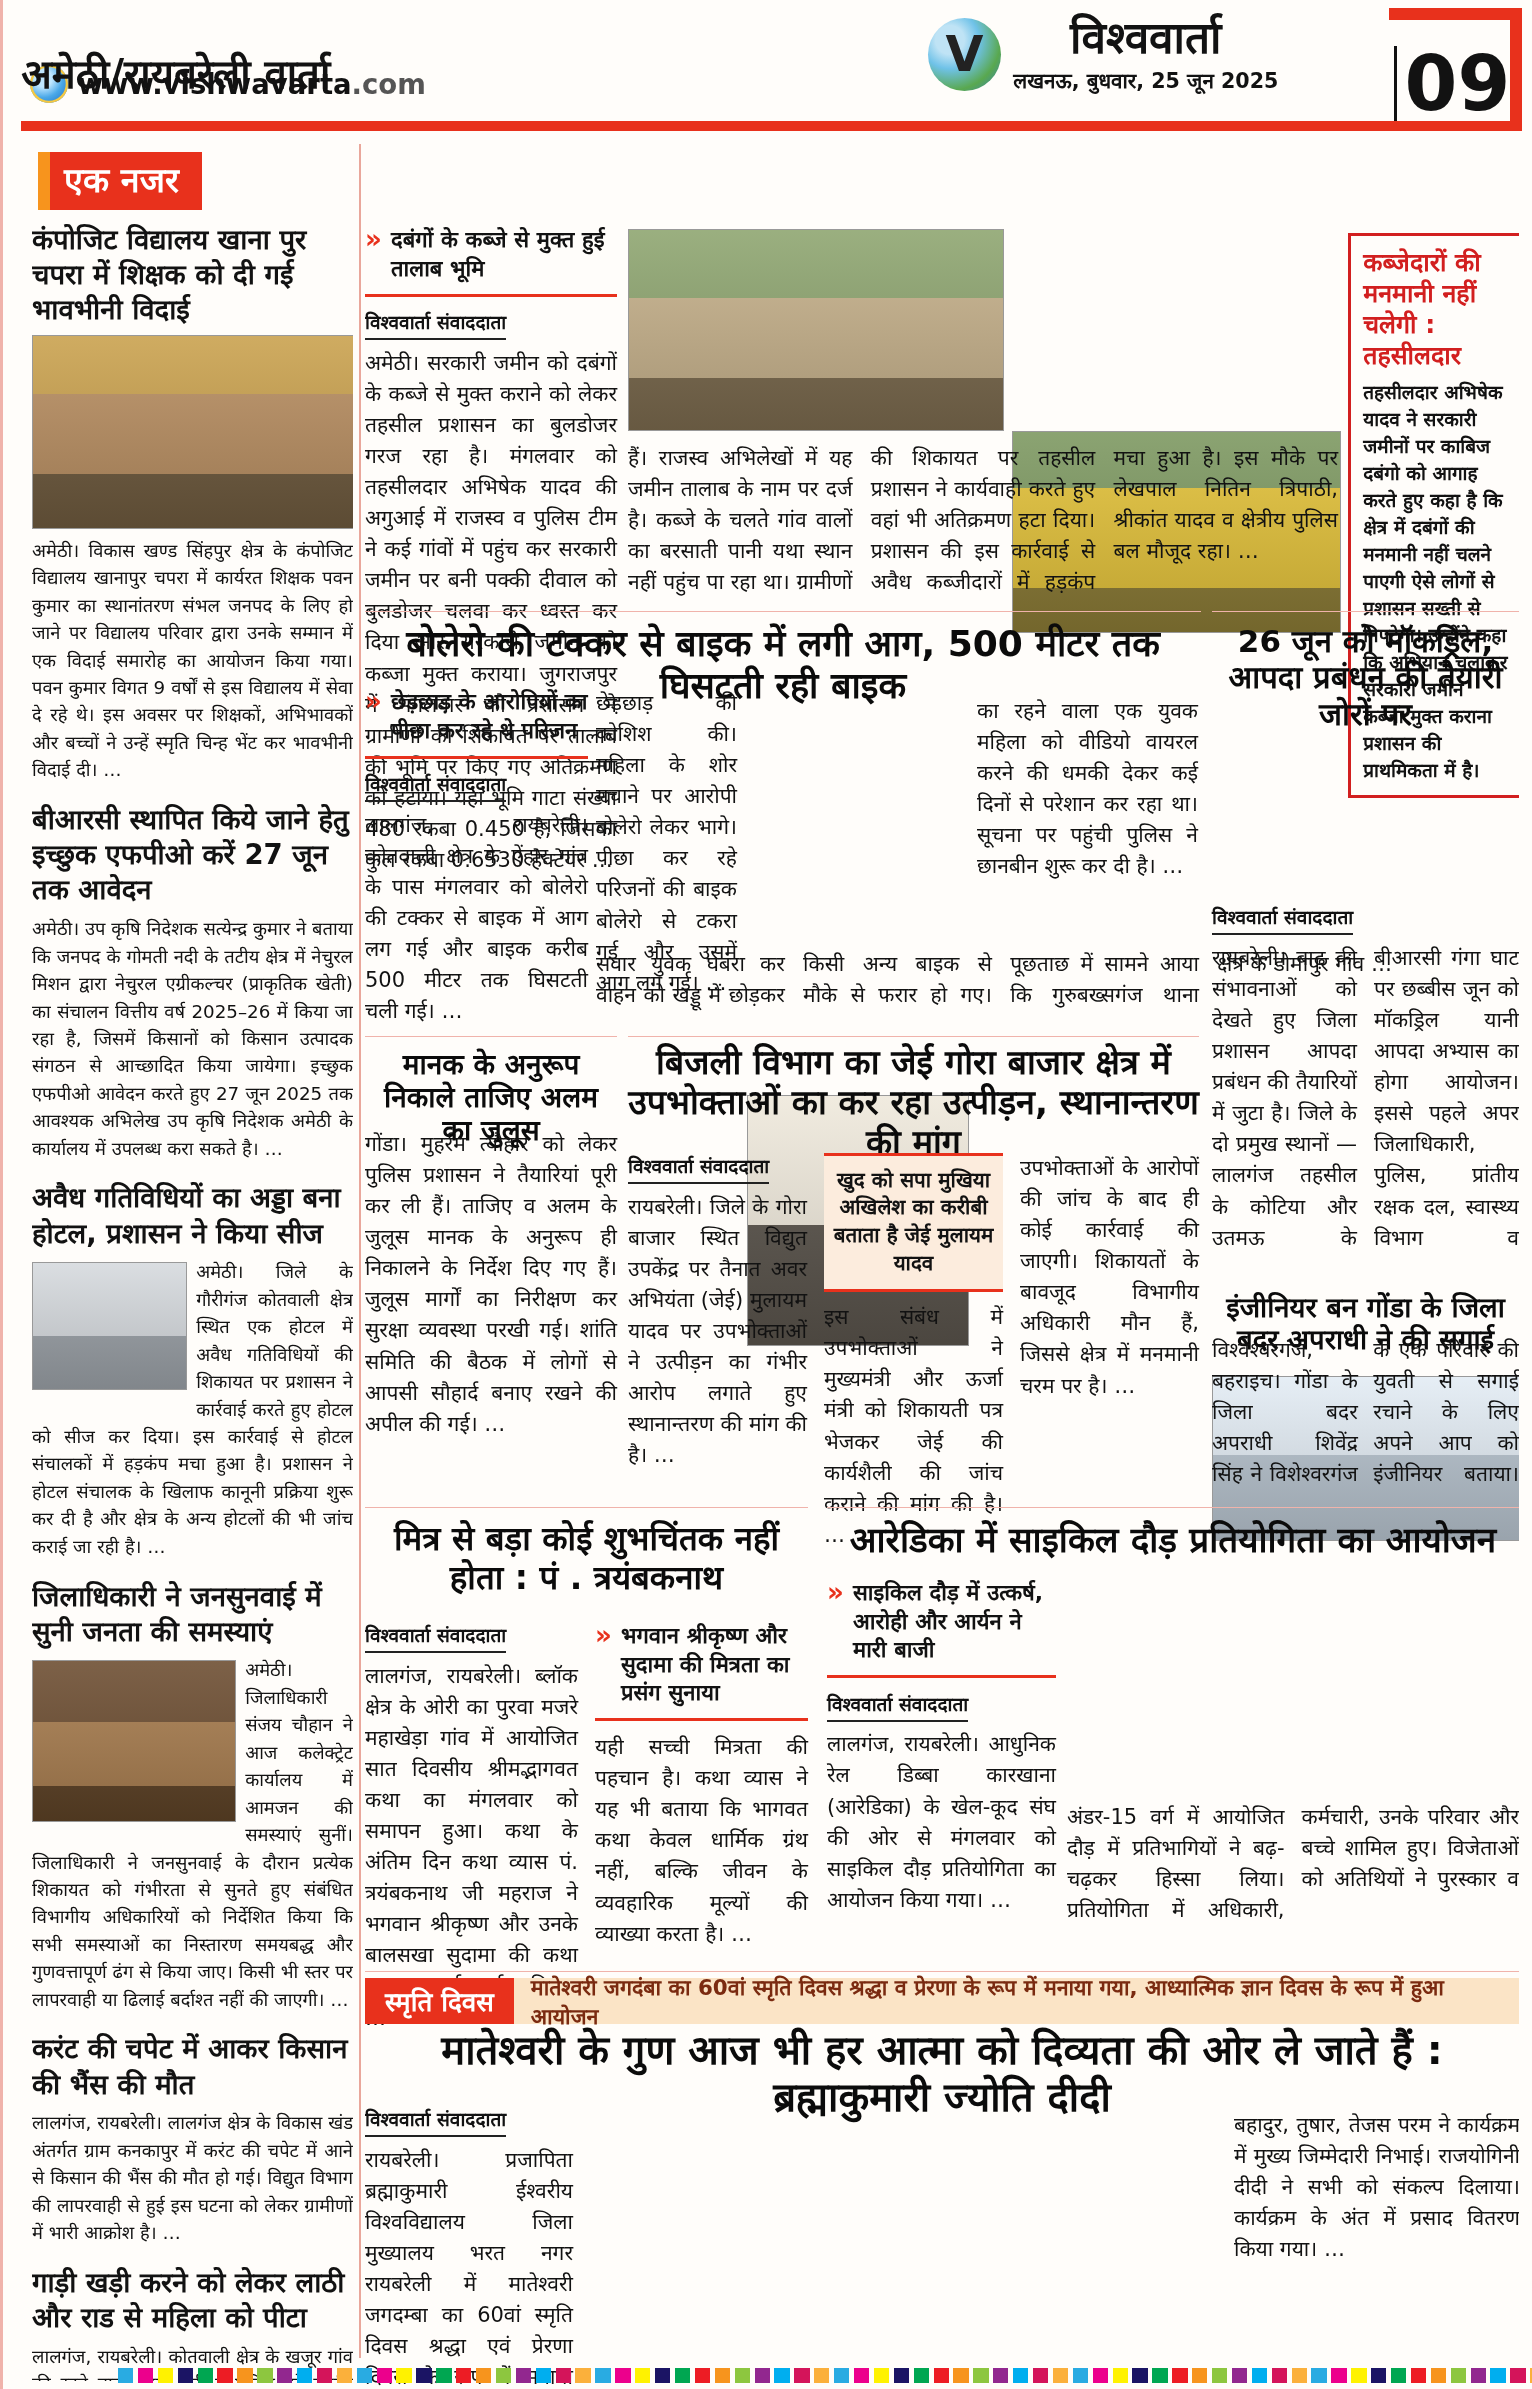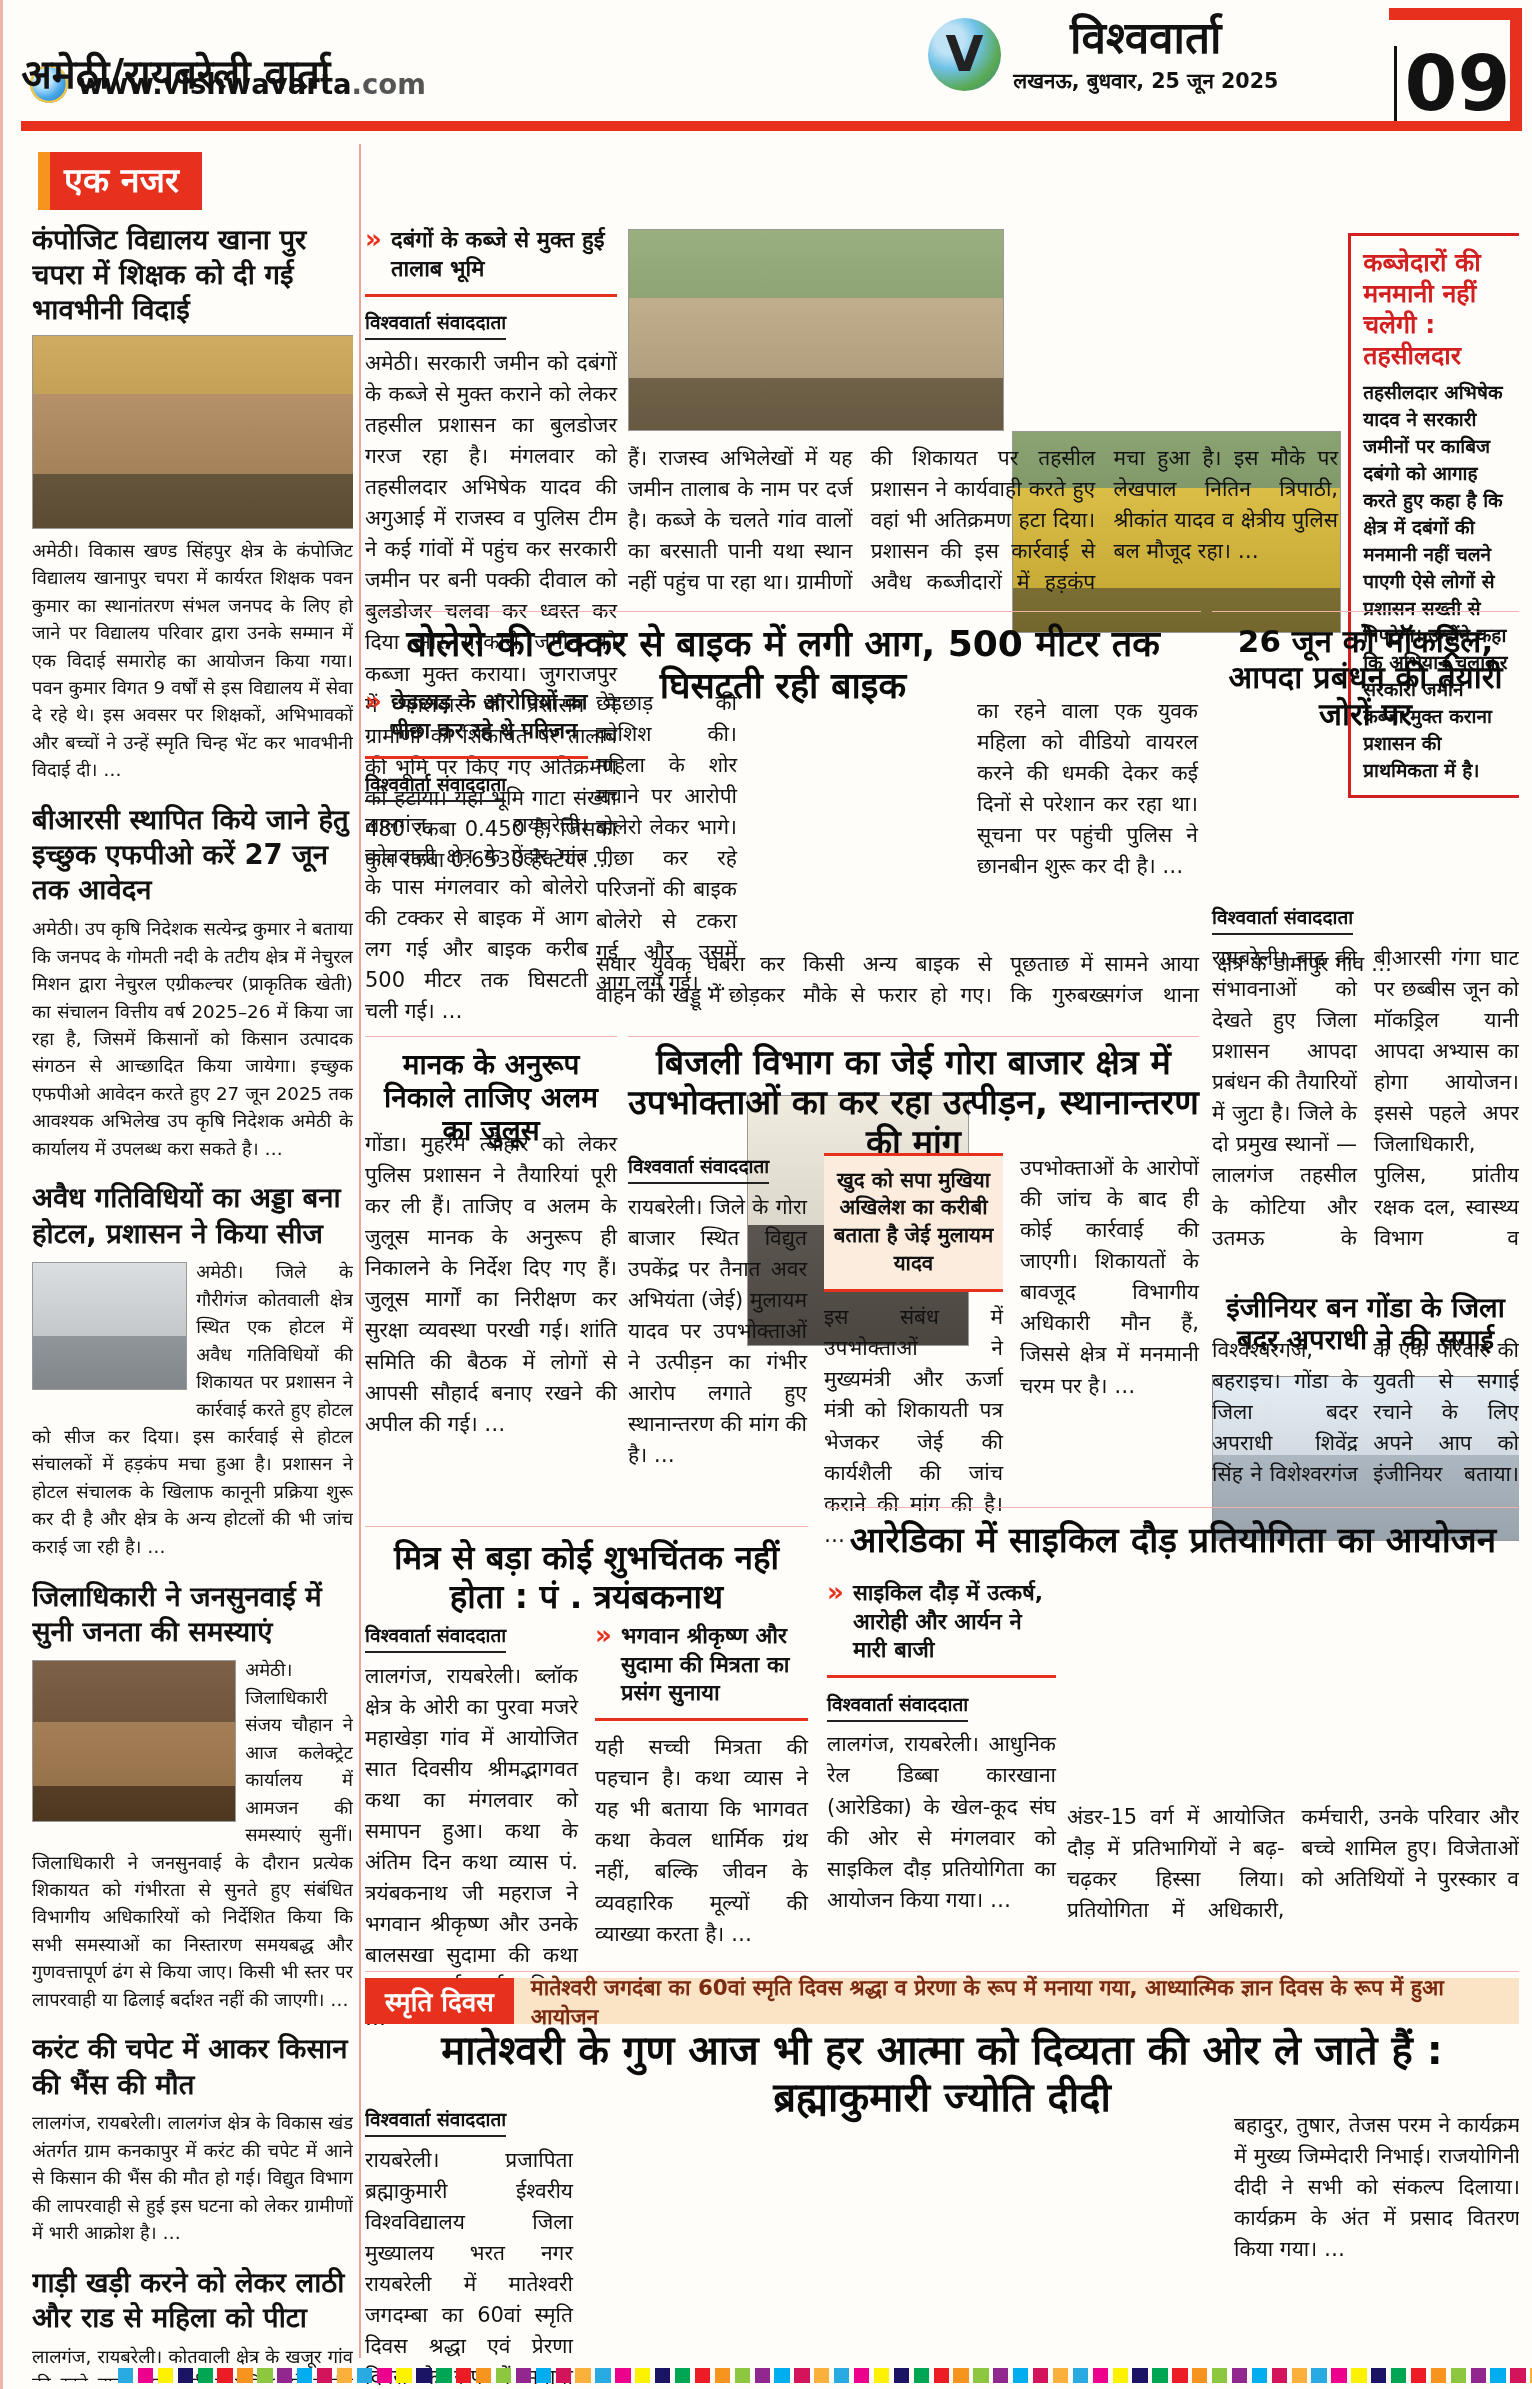--- a/index.html
+++ b/index.html
@@ -192,21 +192,21 @@
       <div>
         <div class="inset">खुद को सपा मुखिया अखिलेश का करीबी बताता है जेई मुलायम यादव</div>
         <div class="btxt">इस संबंध में उपभोक्ताओं ने मुख्यमंत्री और ऊर्जा मंत्री को शिकायती पत्र भेजकर जेई की कार्यशैली की जांच कराने की मांग की है। …</div>
       </div>
       <div class="btxt">उपभोक्ताओं के आरोपों की जांच के बाद ही कोई कार्रवाई की जाएगी। शिकायतों के बावजूद विभागीय अधिकारी मौन हैं, जिससे क्षेत्र में मनमानी चरम पर है। …</div>
     </div>
 
     <div class="abs hl" style="top:1147px;left:847px;width:307px;font-size:27.5px;">इंजीनियर बन गोंडा के जिला बदर अपराधी ने की सगाई</div>
     <div class="abs btxt" style="top:1191px;left:847px;width:307px;height:156px;column-count:2;column-gap:15.3px;">विश्वेश्वरगंज, बहराइच। गोंडा के जिला बदर अपराधी शिवेंद्र सिंह ने विशेश्वरगंज के एक परिवार की युवती से सगाई रचाने के लिए अपने आप को इंजीनियर बताया। परिवार से नगदी और सोने के जेवर भी लिए। सच्चाई सामने आने पर परिजनों ने पुलिस से शिकायत की। पुलिस मामले की जांच में जुट गई है। …</div>
 
-    <div class="abs hl sep" style="top:1363px;left:0;width:443px;font-size:33px;padding-top:12.2px;margin-top:19px;">मित्र से बड़ा कोई शुभचिंतक नहीं होता : पं . त्रयंबकनाथ</div>
+    <div class="abs hl sep" style="top:1363px;left:0;width:443px;font-size:33px;padding-top:12.2px;">मित्र से बड़ा कोई शुभचिंतक नहीं होता : पं . त्रयंबकनाथ</div>
     <div class="abs grid" style="top:1478px;left:0;width:443px;grid-template-columns:1fr 1fr;">
       <div>
         <span class="byline" style="margin-top:0;">विश्ववार्ता संवाददाता</span>
         <div class="btxt">लालगंज, रायबरेली। ब्लॉक क्षेत्र के ओरी का पुरवा मजरे महाखेड़ा गांव में आयोजित सात दिवसीय श्रीमद्भागवत कथा का मंगलवार को समापन हुआ। कथा के अंतिम दिन कथा व्यास पं. त्रयंबकनाथ जी महराज ने भगवान श्रीकृष्ण और उनके बालसखा सुदामा की कथा का भावपूर्ण वर्णन किया। …</div>
       </div>
       <div>
         <div class="kick">
           <span class="chev">»</span>
           <span>भगवान श्रीकृष्ण और सुदामा की मित्रता का प्रसंग सुनाया</span>
         </div>

